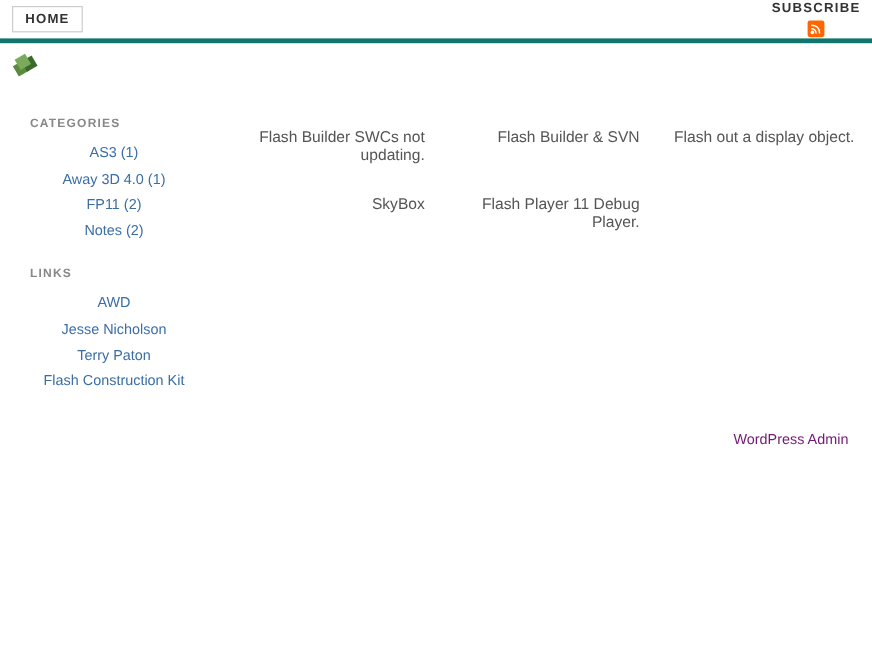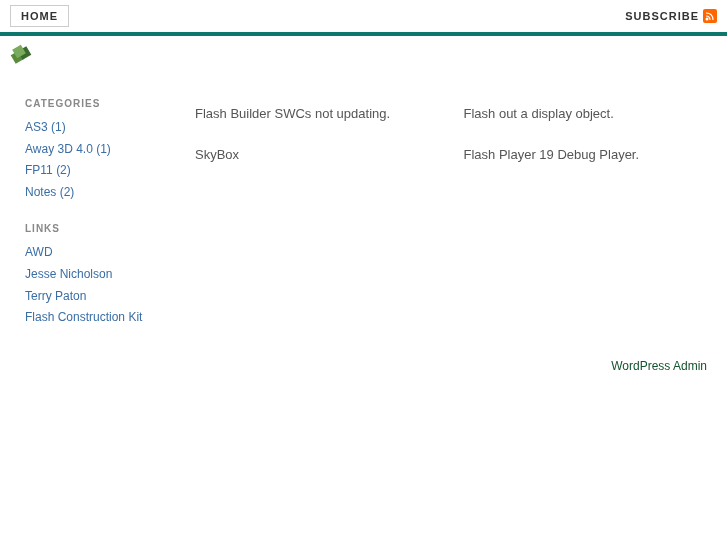--- a/index.html
+++ b/index.html
@@ -42,20 +42,21 @@
     .subscribe-area {
       display: flex;
       align-items: center;
       gap: 4px;
       font-size: 11px;
       font-weight: bold;
       letter-spacing: 1px;
       text-transform: uppercase;
       color: #333;
       font-family: Arial, sans-serif;
+      flex-direction: column;
     }
 
     .rss-icon {
       width: 14px;
       height: 14px;
       background: #f60;
       border-radius: 2px;
       display: inline-flex;
       align-items: center;
       justify-content: center;
@@ -100,32 +101,34 @@
       margin-top: 10px;
     }
 
     .sidebar-link {
       display: block;
       color: #3a6ea5;
       text-decoration: none;
       font-size: 12px;
       font-family: Arial, sans-serif;
       line-height: 1.8;
+      text-align: center;
     }
 
     
     .articles-area {
       flex: 1;
       padding: 20px 15px 20px 20px;
       display: grid;
-      grid-template-columns: 1fr 1fr;
+      grid-template-columns: 1fr 1fr 1fr;
       grid-auto-rows: auto;
       column-gap: 20px;
       row-gap: 10px;
       align-content: start;
+      text-align: right;
     }
 
     .article-link {
       display: block;
       color: #555;
       text-decoration: none;
       font-size: 13px;
       font-family: Arial, sans-serif;
       padding: 8px 0;
     }
@@ -133,21 +136,21 @@
     
     .footer {
       text-align: right;
       padding: 20px 20px 10px;
       color: #888;
       font-size: 12px;
       font-family: Arial, sans-serif;
     }
 
     .footer a {
-      color: #14532d;
+      color: #701a75;
       text-decoration: none;
     }
   </style>
 </head>
 <body>
 
 <div class="header">
   <a class="nav-home" href="#">HOME</a>
   <div class="subscribe-area">
     <span>SUBSCRIBE</span>
@@ -182,22 +185,23 @@
     <div class="sidebar-section-title" style="margin-top:20px;">Links</div>
 
     <a class="sidebar-link" href="#">AWD</a>
     <a class="sidebar-link" href="#">Jesse Nicholson</a>
     <a class="sidebar-link" href="#">Terry Paton</a>
     <a class="sidebar-link" href="#">Flash Construction Kit</a>
   </div>
 
   <div class="articles-area">
     <a class="article-link" href="#">Flash Builder SWCs not updating.</a>
+    <a class="article-link" href="#">Flash Builder &amp; SVN</a>
     <a class="article-link" href="#">Flash out a display object.</a>
     <a class="article-link" href="#">SkyBox</a>
-    <a class="article-link" href="#">Flash Player 19 Debug Player.</a>
+    <a class="article-link" href="#">Flash Player 11 Debug Player.</a>
   </div>
 
 </div>
 
 <div class="footer">
   <a href="#">WordPress Admin</a>
 </div>
 
 </body></html>

